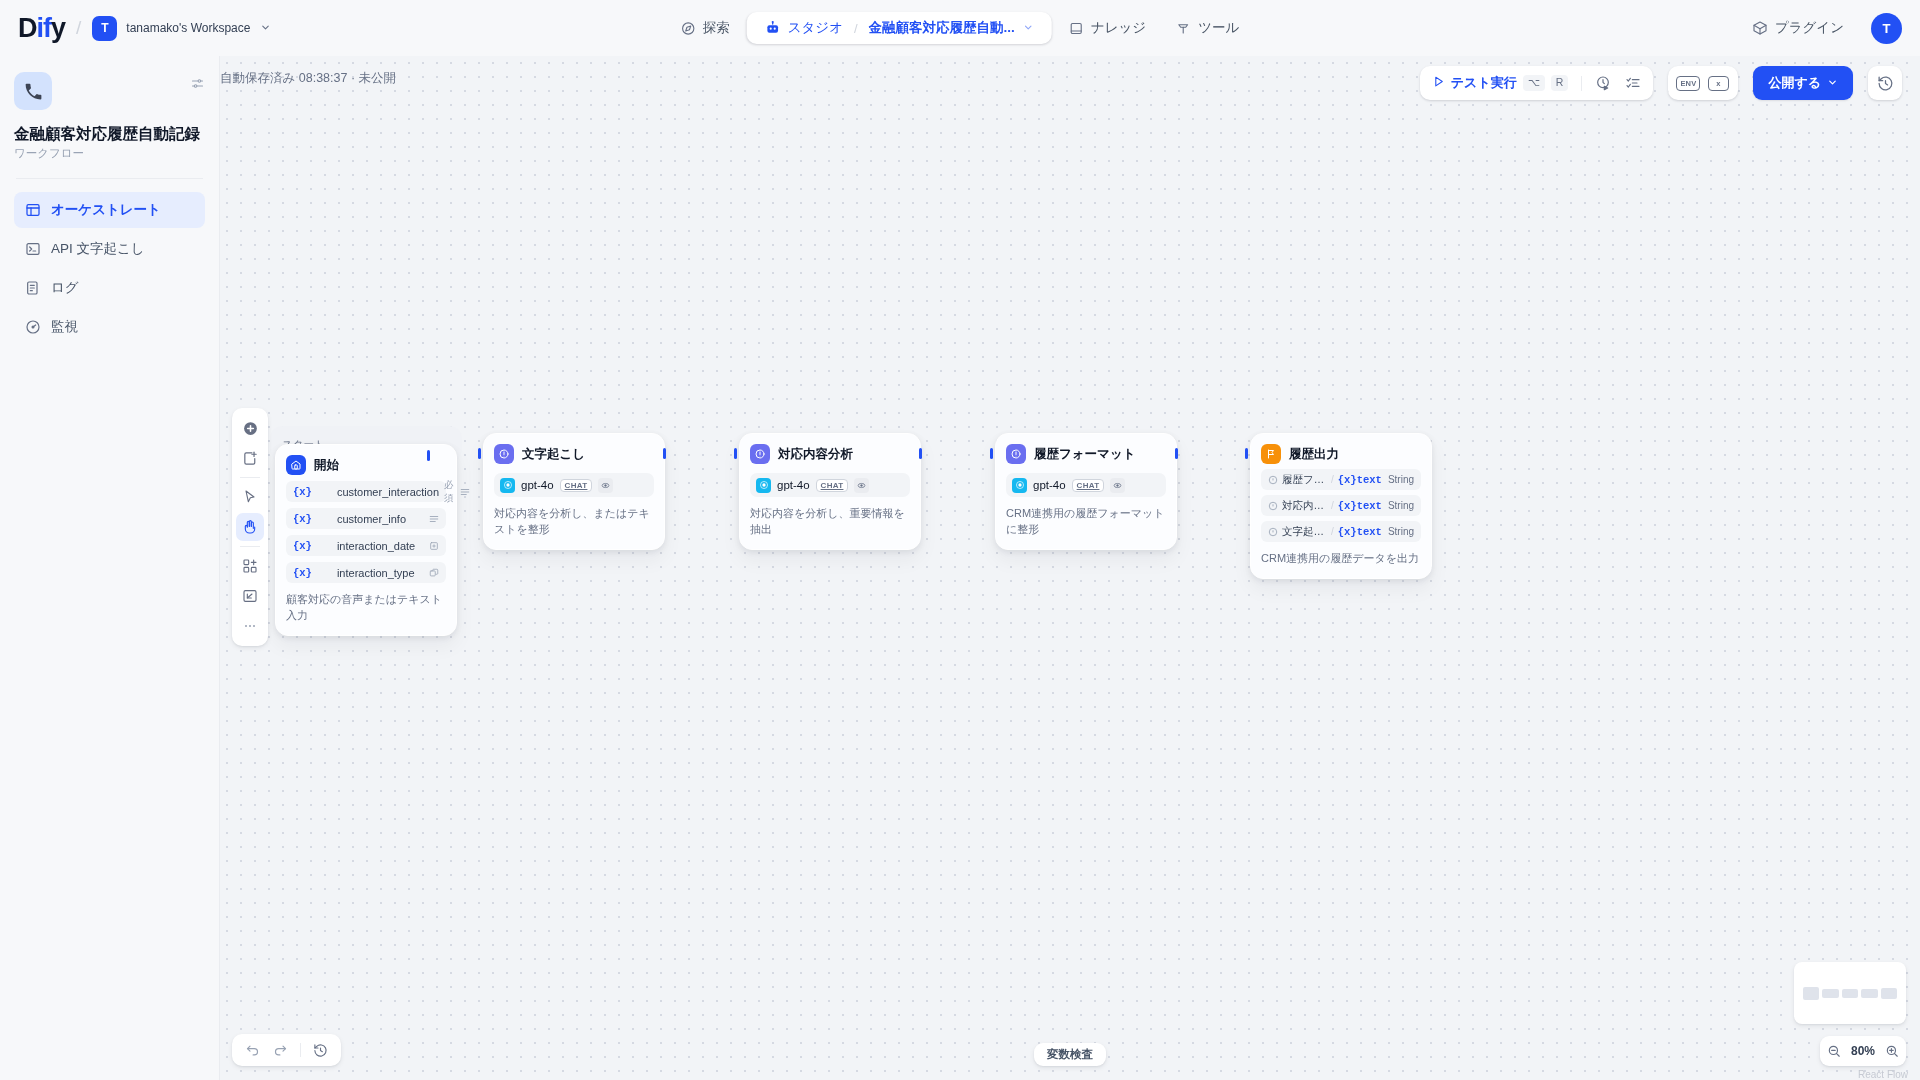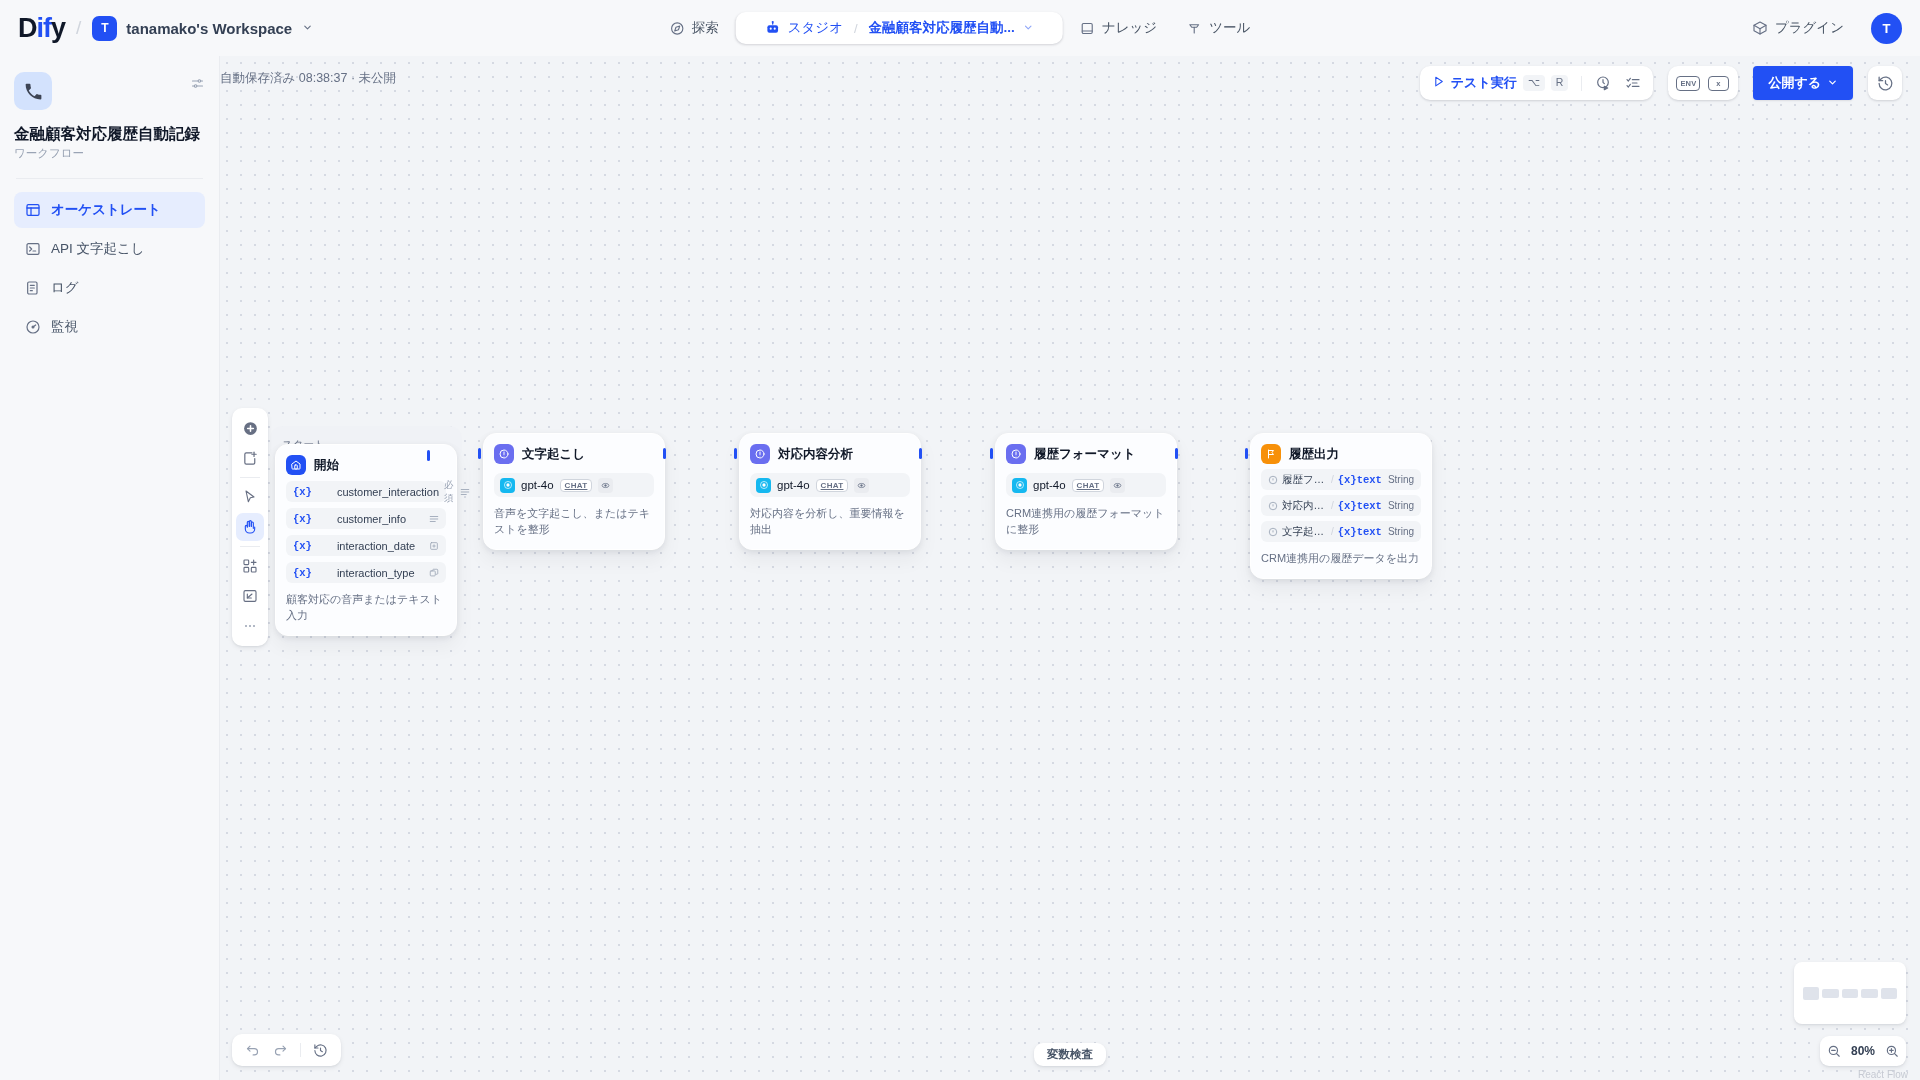--- a/index.html
+++ b/index.html
@@ -23,38 +23,38 @@
   .dify-logo { font-size: 27px; font-weight: 800; letter-spacing: -1px; line-height: 1; }
   .dify-logo .d { color: #101828; }
   .dify-logo .if { color: #2250f4; }
   .dify-logo .y { color: #101828; }
   .logo-sep { color: #d0d5dd; font-size: 19px; font-weight: 300; margin: 0 2px; }
   .ws-avatar {
     width: 25px; height: 25px; border-radius: 7px; background: #2250f4;
     color: #fff; font-size: 12px; font-weight: 600;
     display: flex; align-items: center; justify-content: center;
   }
-  .ws-name { font-size: 15px; color: #344054; font-weight: 700; }
+  .ws-name { font-size: 12px; color: #344054; font-weight: 400; }
   .chev { font-size: 10px; color: #667085; margin-left: 1px; }
 
   .nav-center {
     position: absolute; left: 50%; transform: translateX(-50%);
     display: flex; align-items: center; gap: 4px;
   }
   .nav-item {
     display: flex; align-items: center; gap: 7px;
     padding: 7px 13px; border-radius: 10px;
     font-size: 13.5px; color: #495565; font-weight: 500;
     cursor: pointer; white-space: nowrap;
   }
   .nav-item .ico { display: flex; align-items: center; }
   .nav-active {
     background: #ffffff;
     box-shadow: 0 1px 2px rgba(16,24,40,.06), 0 1px 3px rgba(16,24,40,.10);
-    color: #2250f4; padding: 7px 29px;
+    color: #2250f4; padding: 7px 18px;
   }
   .crumb-sep { color: #d0d5dd; font-size: 13px; margin: 0 4px; font-weight: 300; }
   .crumb-name { font-size: 13.5px; color: #2250f4; font-weight: 700; max-width: 180px; overflow: hidden; text-overflow: ellipsis; white-space: nowrap; }
   .nav-right { margin-left: auto; display: flex; align-items: center; gap: 14px; }
   .user-avatar {
     width: 31px; height: 31px; border-radius: 50%; background: #2250f4;
     color: #fff; font-size: 13px; font-weight: 600;
     display: flex; align-items: center; justify-content: center;
   }
 
@@ -119,21 +119,21 @@
   .tb-icon-btn {
     width: 26px; height: 26px; border-radius: 6px; display: flex;
     align-items: center; justify-content: center; color: #667085; cursor: pointer;
   }
   .tb-badge {
     border: 1.4px solid #667085; border-radius: 4px; color: #667085;
     font-size: 7.5px; font-weight: 700; padding: 2px 3px; letter-spacing: .2px;
     display: flex; align-items: center; justify-content: center; min-width: 21px; height: 15px;
   }
   .publish-btn {
-    background: #2250f4; color: #fff; border-radius: 4px; height: 34px;
+    background: #2250f4; color: #fff; border-radius: 9px; height: 34px;
     display: flex; align-items: center; gap: 6px; padding: 0 15px;
     font-size: 13px; font-weight: 600; cursor: pointer;
     box-shadow: 0 1px 2px rgba(16,24,40,.10);
   }
   .hist-btn {
     background: #fff; width: 34px; height: 34px; border-radius: 9px;
     display: flex; align-items: center; justify-content: center; color: #667085; cursor: pointer;
     box-shadow: 0 1px 2px rgba(16,24,40,.06), 0 1px 3px rgba(16,24,40,.10);
   }
 
@@ -636,21 +636,21 @@
           </span>
           <span class="model-name">gpt-4o</span>
           <span class="chat-pill">CHAT</span>
           <span class="eye-pill">
             <svg width="9" height="9" viewBox="0 0 24 24" fill="none" stroke="#667085" stroke-width="2">
                 <ellipse cx="12" cy="12" rx="9" ry="5.5"></ellipse>
                 <circle cx="12" cy="12" r="2.2" fill="#667085"></circle>
               </svg>
           </span>
         </div>
-        <div class="node-desc">音声を文字起こし、またはテキストを整形</div>
+        <div class="node-desc">対応内容を分析し、またはテキストを整形</div>
       </div>
       <div class="port" style="left:258px; top:392px;"></div>
       <div class="port" style="left:443px; top:392px;"></div>
 
       <div class="node" style="left:519px; top:377px; width:182px;">
         <div class="node-head">
           <div class="node-ico ico-llm">
             <svg width="12" height="12" viewBox="0 0 24 24" fill="none" stroke="#fff" stroke-width="2" stroke-linecap="round">
                 <circle cx="12" cy="12" r="8"></circle>
                 <line x1="12" y1="8" x2="12" y2="13"></line>

